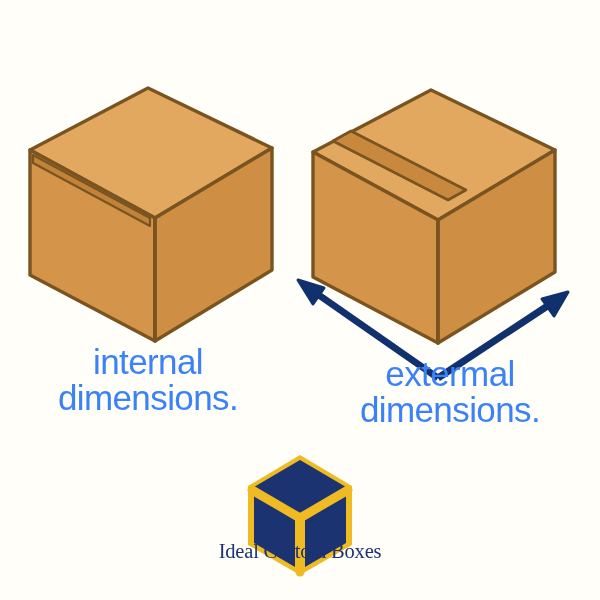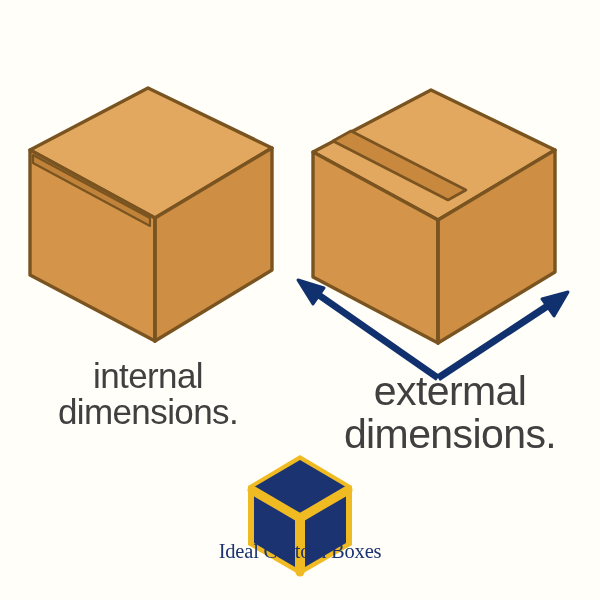--- a/index.html
+++ b/index.html
@@ -21,39 +21,38 @@
     position: absolute;
     left: 0;
     top: 0;
     width: 600px;
     height: 600px;
     display: block;
   }
   .label-text {
     position: absolute;
     text-align: center;
-    color: #404040;
+    color: #3b82f6;
     font-family: "Liberation Sans", sans-serif;
     font-weight: 400;
     letter-spacing: -0.6px;
     line-height: 1.04;
     white-space: nowrap;
-    margin-top: 14px;
   }
   #label-internal {
     left: 0px;
     top: 344px;
     width: 296px;
     font-size: 35px;
   }
   #label-external {
     left: 300px;
     top: 356px;
     width: 300px;
-    font-size: 41px;
+    font-size: 35px;
   }
   .label-line { display: block; }
   #brand-name {
     position: absolute;
     left: 0;
     top: 540px;
     width: 600px;
     text-align: center;
     color: #1B3371;
     font-family: Liberation Serif, serif;

